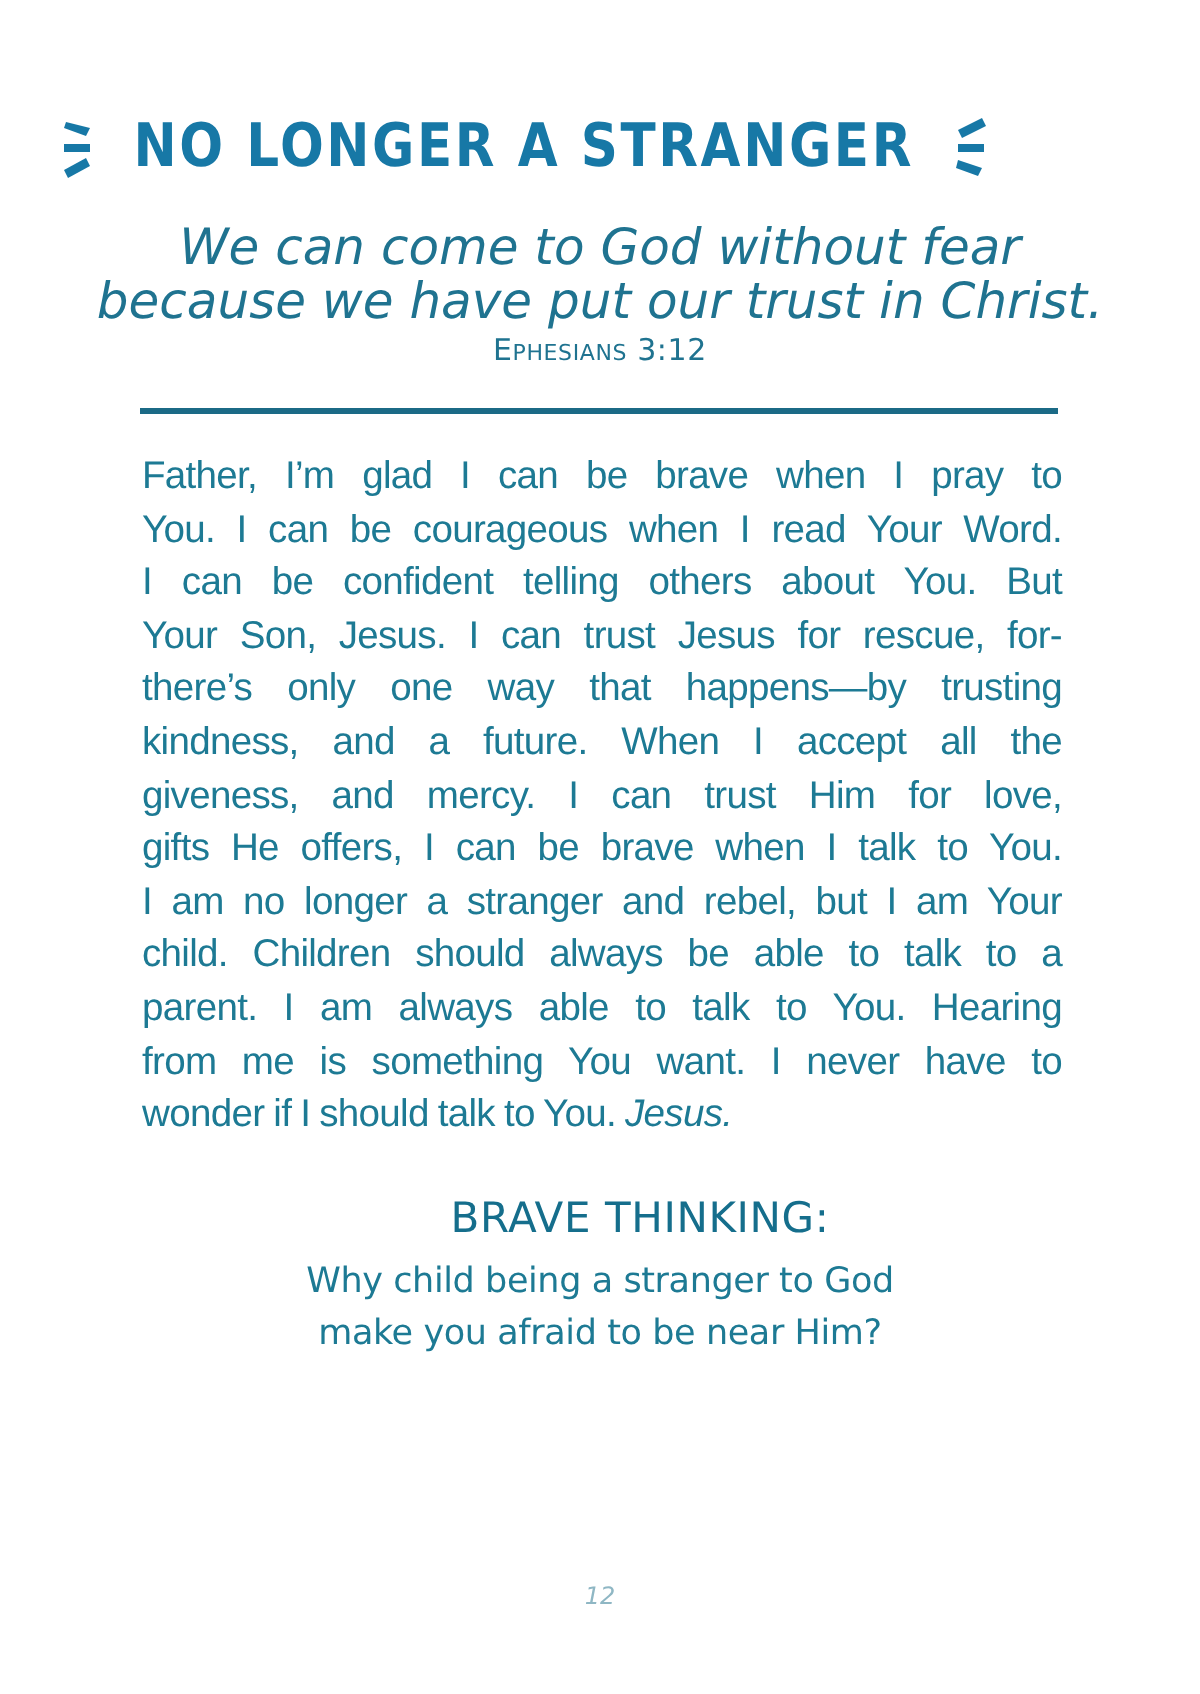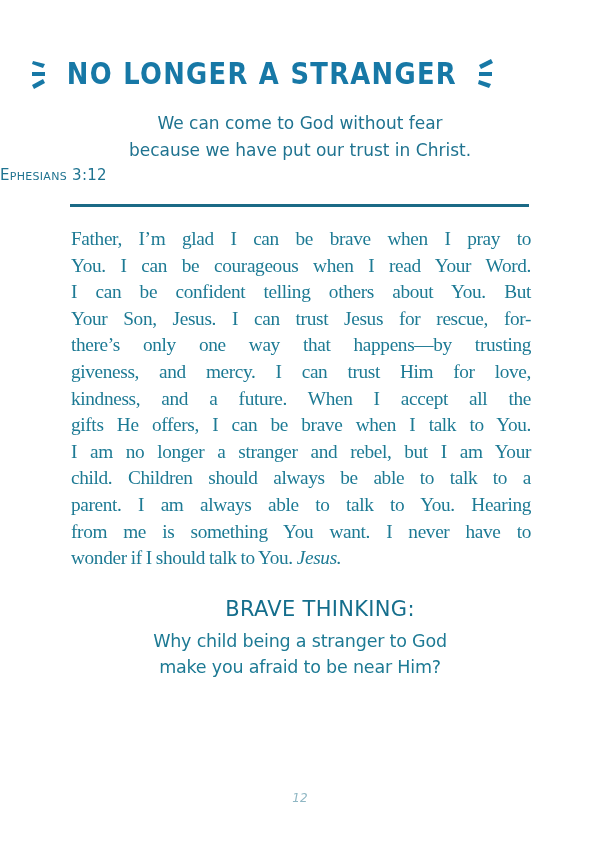--- a/index.html
+++ b/index.html
@@ -47,48 +47,50 @@
       display: inline-block;
     }
     .burst svg { display: block; }
     .verse {
       position: absolute;
       top: 110px;
       left: 0;
       width: 600px;
       text-align: center;
       font-family: "DejaVu Sans", sans-serif;
-      font-size: 17px;
+      font-style: italic;
+      font-size: 25px;
       line-height: 27px;
       color: #1f7390;
     }
     .verse-ref {
       position: absolute;
       top: 166px;
       left: 0;
       width: 600px;
+      text-align: center;
       font-size: 15px;
       color: #1f7390;
       font-variant: small-caps;
       letter-spacing: 0.3px;
     }
     .divider {
       position: absolute;
       top: 204px;
       left: 70px;
       width: 459px;
       height: 3px;
       background: #1b6a86;
     }
     .body-text {
       position: absolute;
       top: 226px;
       left: 71px;
       width: 460px;
-      font-family: Liberation Serif, serif;
+      font-family: Liberation Sans, sans-serif;
       font-size: 19.3px;
       line-height: 26.6px;
       color: #1d7a94;
       text-align: justify;
       letter-spacing: -0.35px;
       word-spacing: -0.5px;
     }
     .body-text .line {
       display: block;
       text-align: justify;
@@ -164,22 +166,22 @@
   <div class="verse-ref">Ephesians 3:12</div>
 
   <div class="divider"></div>
 
   <div class="body-text">
     <span class="line">Father, I’m glad I can be brave when I pray to</span>
     <span class="line">You. I can be courageous when I read Your Word.</span>
     <span class="line">I can be confident telling others about You. But</span>
     <span class="line">Your Son, Jesus. I can trust Jesus for rescue, for-</span>
     <span class="line">there’s only one way that happens—by trusting</span>
+    <span class="line">kindness, and a future. When I accept all the</span>
     <span class="line">giveness, and mercy. I can trust Him for love,</span>
-    <span class="line">kindness, and a future. When I accept all the</span>
     <span class="line">gifts He offers, I can be brave when I talk to You.</span>
     <span class="line">I am no longer a stranger and rebel, but I am Your</span>
     <span class="line">child. Children should always be able to talk to a</span>
     <span class="line">parent. I am always able to talk to You. Hearing</span>
     <span class="line">from me is something You want. I never have to</span>
     <span class="line last"><span>wonder if I should talk to You.</span> <em>Jesus.</em></span>
   </div>
 
   <div class="bt-heading">BRAVE THINKING:</div>
   <div class="bt-question">

